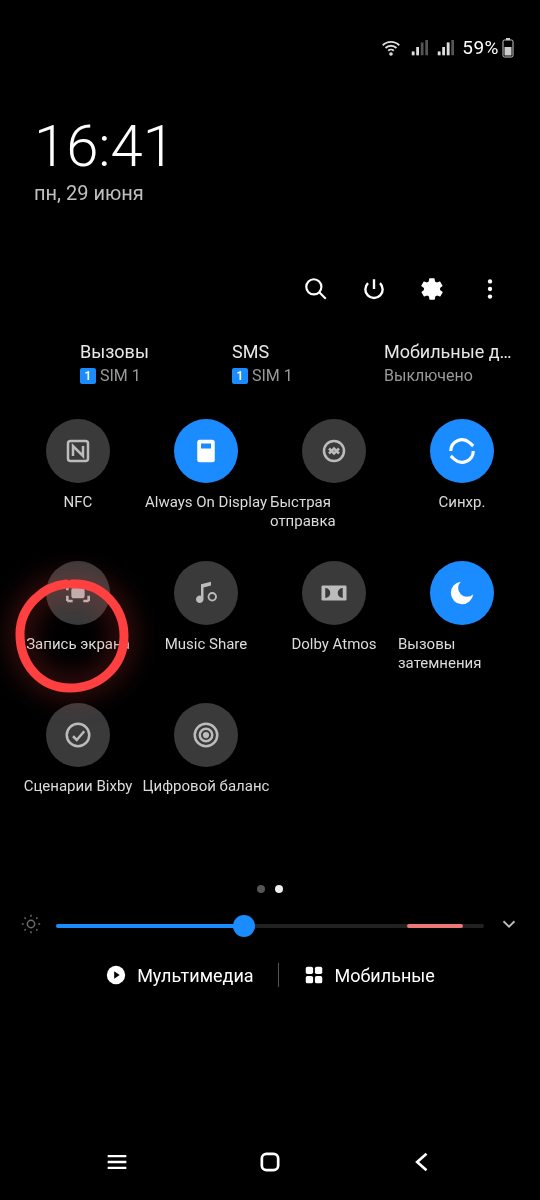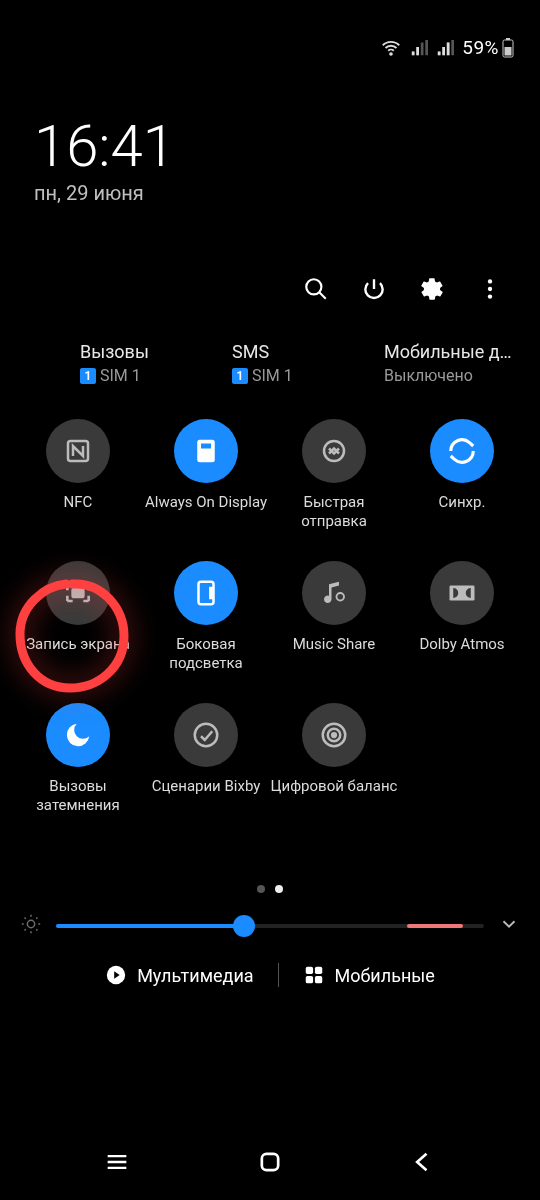--- a/index.html
+++ b/index.html
@@ -24,21 +24,21 @@
   .sim-col { width:152px; }
   .sim-title { font-size:18px; color:#e8e8e8; }
   .sim-sub   { font-size:16px; color:#9a9a9a; margin-top:4px; display:flex; align-items:center; gap:4px;}
   .sim-badge { background:#1a8cff; color:#fff; font-size:12px; width:16px; height:16px; display:inline-flex; align-items:center; justify-content:center; border-radius:2px; font-weight:600;}
 
   
   .tile-grid { padding: 34px 14px 0; display:grid; grid-template-columns: repeat(4, 1fr); row-gap: 30px; }
   .tile { display:flex; flex-direction:column; align-items:center; gap:10px; }
   .tile-circle { width:64px; height:64px; border-radius:50%; background:#3a3a3a; display:flex; align-items:center; justify-content:center; }
   .tile-circle.on { background:#1a8cff; }
-  .tile-label { font-size:15px; color:#dcdcdc; text-align:center; line-height:1.25; min-height:38px; }
+  .tile-label { font-size:15px; color:#dcdcdc; text-align:left; line-height:1.25; min-height:38px; }
 
   
   .annot { position:absolute; left:12px; top:576px; width:120px; height:120px; pointer-events:none;}
   .annot svg { width:100%; height:100%; filter: drop-shadow(0 0 14px rgba(255,60,60,0.55)); }
 
   
   .dots { display:flex; justify-content:center; gap:10px; margin-top:70px;}
   .dot { width:8px; height:8px; border-radius:50%; background:#555;}
   .dot.active{ background:#eee;}
 
@@ -190,29 +190,20 @@
     <div class="tile">
       <div class="tile-circle" style="color: rgb(188, 188, 188);">
         <svg width="32" height="32" viewBox="0 0 24 24" fill="none" stroke="currentColor" stroke-width="2">
           <path d="M4 6h4M4 6v4M20 6h-4M20 6v4M4 18h4M4 18v-4M20 18h-4M20 18v-4"></path>
           <rect x="8" y="9" width="8" height="6" rx="1" fill="currentColor"></rect>
         </svg>
       </div>
       <div class="tile-label">Запись экрана</div>
     </div>
     <div class="tile">
-      <div class="tile-circle on" style="color: rgb(255, 255, 255);">
-        <svg width="30" height="30" viewBox="0 0 24 24" fill="none" stroke="currentColor" stroke-width="2">
-          <rect x="6" y="3" width="12" height="18" rx="2"></rect>
-          <path d="M16 7v10" stroke-width="3"></path>
-        </svg>
-      </div>
-      <div class="tile-label">Боковая подсветка</div>
-    </div>
-    <div class="tile">
       <div class="tile-circle" style="color: rgb(188, 188, 188);">
         <svg width="30" height="30" viewBox="0 0 24 24" fill="currentColor">
           <path d="M10 17a3 3 0 1 1-2-2.8V5l8-2v3l-6 1.5V17z"></path>
           <circle cx="17" cy="15" r="3" fill="none" stroke="currentColor" stroke-width="1.5"></circle>
           <circle cx="17" cy="15" r="1."></circle>
         </svg>
       </div>
       <div class="tile-label">Music Share</div>
     </div>
     <div class="tile">

